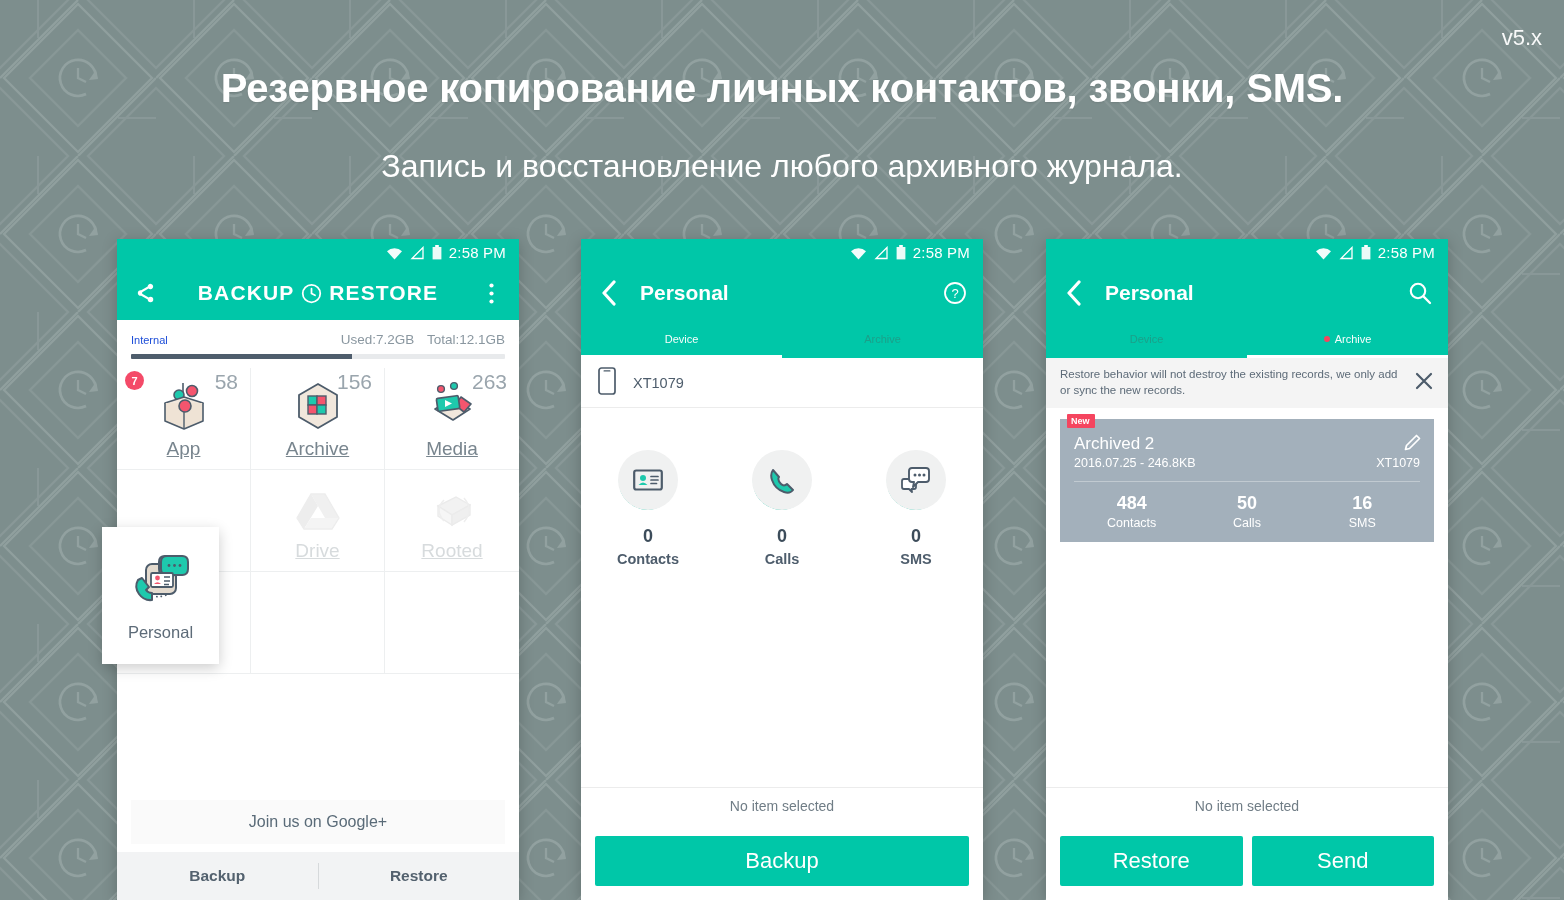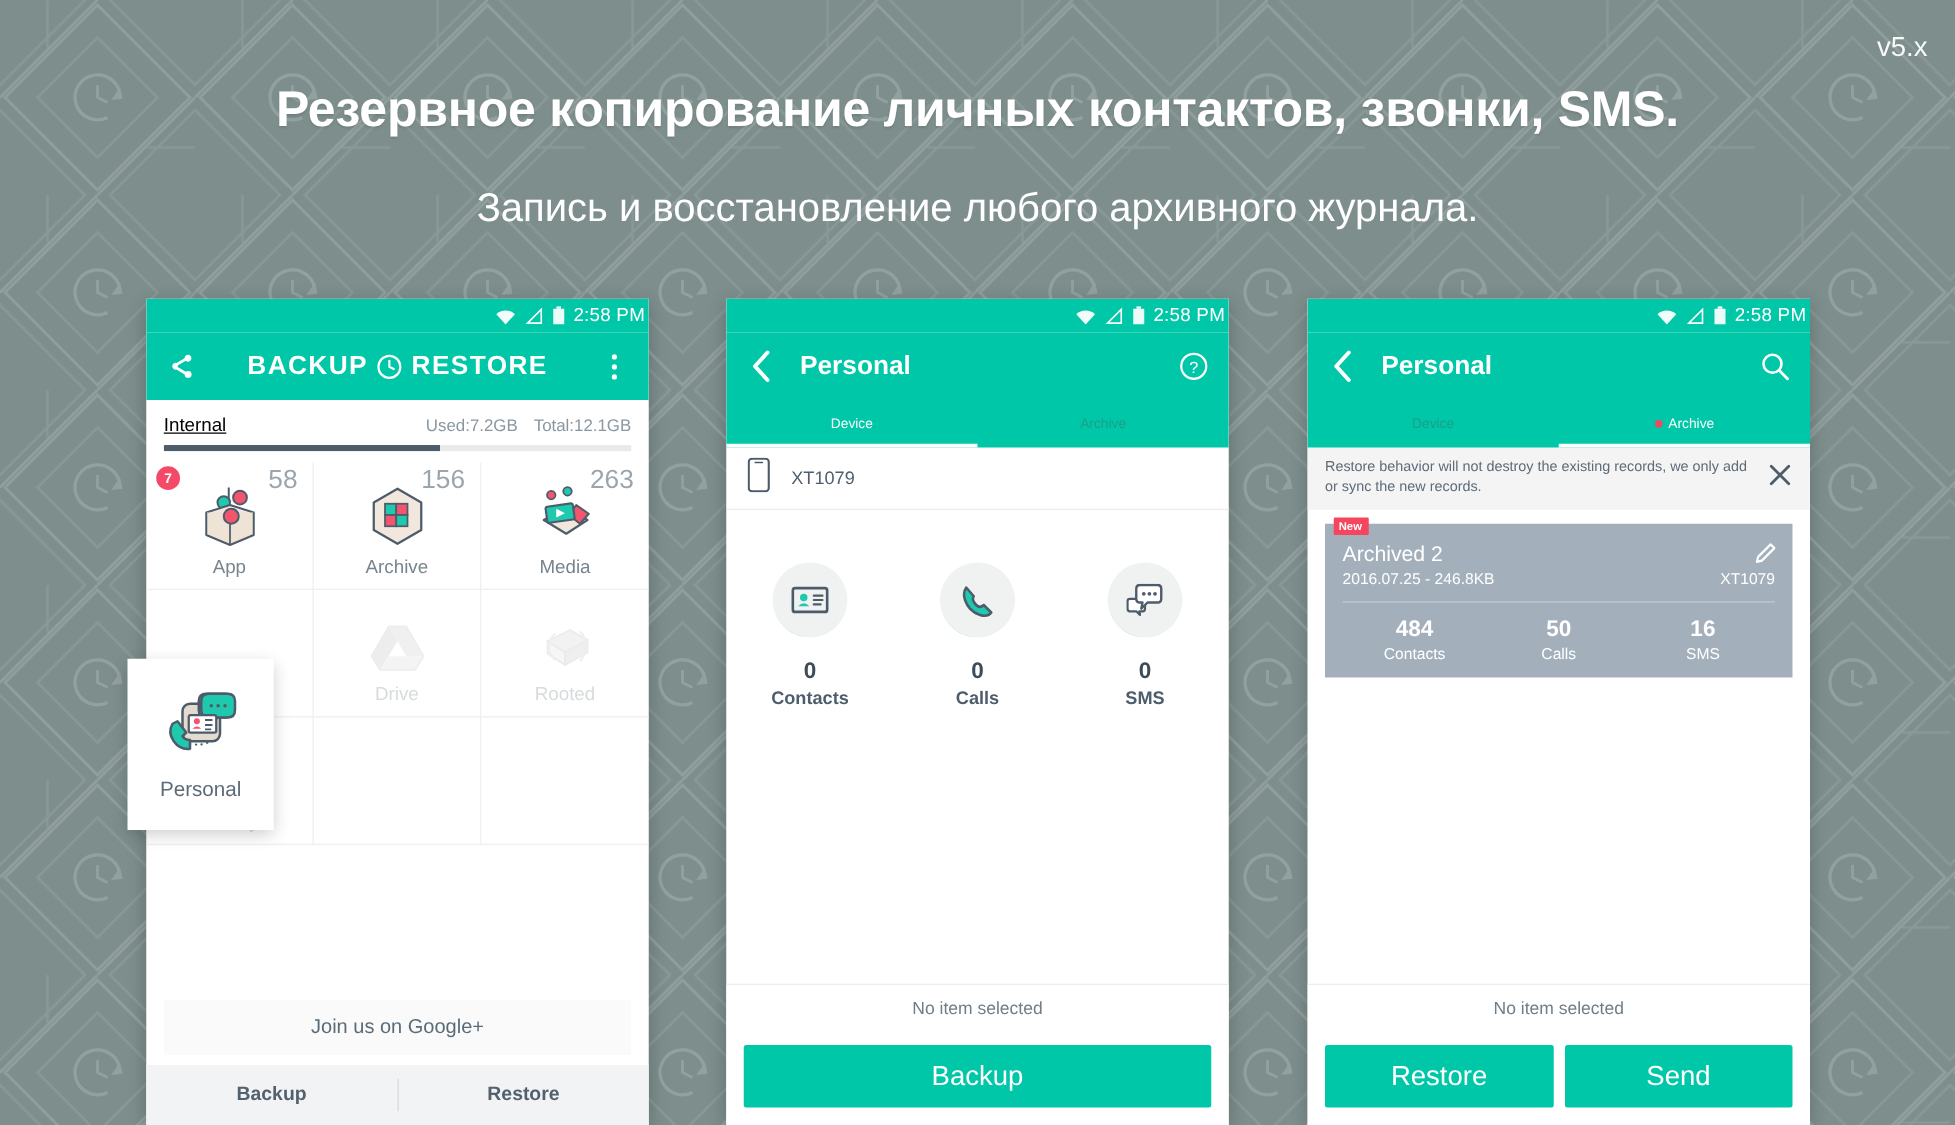--- a/index.html
+++ b/index.html
@@ -55,21 +55,21 @@
     z-index: 3;
   }
   #phone-1 { left: 117px; }
   #phone-2 { left: 581px; }
   #phone-3 { left: 1046px; }
 
   
   .statusbar {
     height: 27px; background: #00c7a8;
     display: flex; align-items: center; justify-content: flex-end;
-    padding-right: 3px; gap: 7px;
+    padding-right: 13px; gap: 7px;
     color: #ffffff;
   }
   .statusbar .clock { font-size: 15px; font-weight: 500; letter-spacing: .2px; }
   .sb-ico { display: block; }
 
   
   .appbar {
     height: 54px; background: #00c7a8;
     display: flex; align-items: center;
     padding: 0 15px;
@@ -83,21 +83,21 @@
   .appbar .title-left {
     font-size: 21px; font-weight: bold; margin-left: 18px; flex: 1;
   }
   .ab-btn { display: flex; align-items: center; justify-content: center; width: 26px; height: 26px; cursor: pointer;}
 
   
   .storage-row {
     padding: 12px 14px 0 14px;
     display: flex; align-items: baseline; justify-content: space-between;
   }
-  .storage-row .st-name { font-size: 15px; color: #000000; text-decoration: underline; }
+  .storage-row .st-name { font-size: 11px; color: #1d4ed8; }
   .storage-row .st-vals { font-size: 13.5px; color: #8a97a0; }
   .storage-row .st-vals span { margin-left: 9px; }
   .progress-track {
     margin: 7px 14px 0 14px; height: 5px; background: #e8eaec; border-radius: 1px;
     overflow: hidden;
   }
   .progress-fill { height: 100%; background: #4e5d6c; width: 59%; }
 
   .grid {
     margin-top: 9px;
@@ -119,21 +119,21 @@
     font-size: 21px; color: #9aa5ad; font-weight: 300;
   }
   .cell .badge {
     position: absolute; left: 8px; top: 3px;
     width: 19px; height: 19px; border-radius: 50%;
     background: #f44a68; color: #fff; font-size: 11px;
     display: flex; align-items: center; justify-content: center;
     font-weight: bold;
   }
   .cell .glyph { height: 58px; display:flex; align-items:flex-end; justify-content:center; }
-  .cell .clabel { font-size: 15px; color: #78858e; margin-top: 4px; }
+  .cell .clabel { font-size: 19px; color: #78858e; margin-top: 4px; text-decoration: underline; }
   .cell.dim .clabel { color: #d7dbdd; }
   .cell.empty { }
 
   .gplus {
     position: absolute; left: 14px; right: 14px; bottom: 56px;
     height: 44px; background: #fafafa;
     display: flex; align-items: center; justify-content: center;
     font-size: 16px; color: #5a6b78;
   }
   .bottom-tabs {

